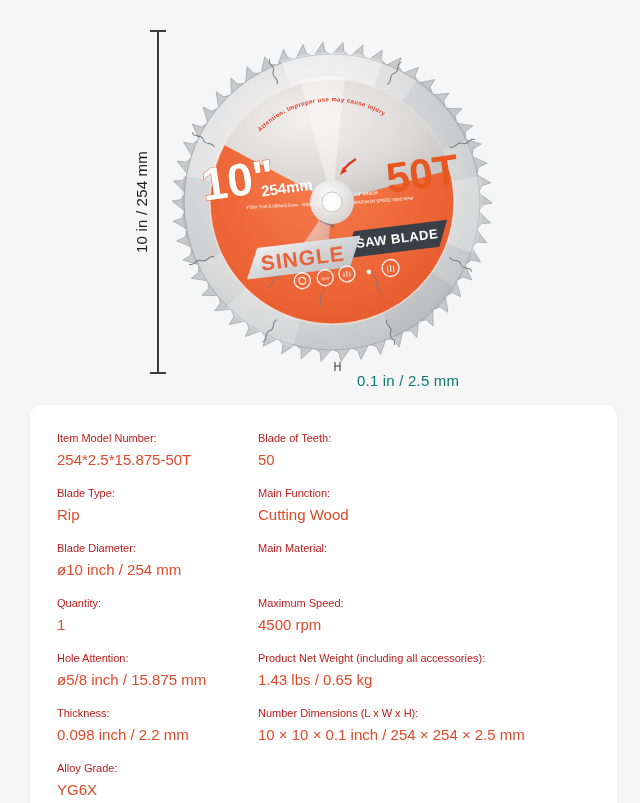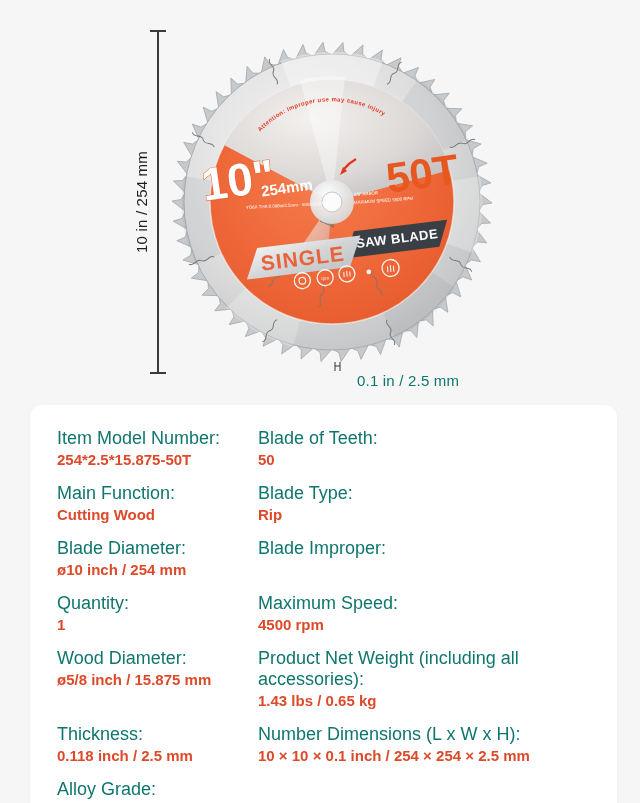--- a/index.html
+++ b/index.html
@@ -38,22 +38,22 @@
   .spec-card {
     margin:5px 23px 0 30px;
     background:#ffffff;
     border-radius:12px;
     padding:23px 18px 12px 27px;
     box-shadow:0 1px 4px rgba(0,0,0,.04);
     display:grid;
     grid-template-columns:201px 1fr;
   }
   .spec-item { margin-bottom:12px; padding-right:8px; }
-  .spec-label { font-size:18px; line-height:21px; color:#0f766e; }
-  .spec-value { font-size:15px; line-height:22px; font-weight:bold; color:#dd4a2a; }
+  .spec-label { font-size:11px; line-height:21px; color:#b91c1c; }
+  .spec-value { font-size:15px; line-height:22px; font-weight:normal; color:#dd4a2a; }
 
   svg text { font-family:"Liberation Sans", sans-serif; }
 </style>
 </head>
 <body>
 
 <div class="page">
 
   <section class="hero">
     <svg class="blade-svg" viewBox="0 0 640 400">
@@ -184,53 +184,53 @@
   <section class="spec-card">
     <div class="spec-item">
       <div class="spec-label">Item Model Number:</div>
       <div class="spec-value">254*2.5*15.875-50T</div>
     </div>
     <div class="spec-item">
       <div class="spec-label">Blade of Teeth:</div>
       <div class="spec-value">50</div>
     </div>
     <div class="spec-item">
+      <div class="spec-label">Blade Type:</div>
+      <div class="spec-value">Rip</div>
+    </div>
+    <div class="spec-item">
       <div class="spec-label">Main Function:</div>
       <div class="spec-value">Cutting Wood</div>
     </div>
     <div class="spec-item">
-      <div class="spec-label">Blade Type:</div>
-      <div class="spec-value">Rip</div>
-    </div>
-    <div class="spec-item">
       <div class="spec-label">Blade Diameter:</div>
       <div class="spec-value">ø10 inch / 254 mm</div>
     </div>
     <div class="spec-item">
-      <div class="spec-label">Blade Improper:</div>
+      <div class="spec-label">Main Material:</div>
     </div>
     <div class="spec-item">
       <div class="spec-label">Quantity:</div>
       <div class="spec-value">1</div>
     </div>
     <div class="spec-item">
       <div class="spec-label">Maximum Speed:</div>
       <div class="spec-value">4500 rpm</div>
     </div>
     <div class="spec-item">
-      <div class="spec-label">Wood Diameter:</div>
+      <div class="spec-label">Hole Attention:</div>
       <div class="spec-value">ø5/8 inch / 15.875 mm</div>
     </div>
     <div class="spec-item">
       <div class="spec-label">Product Net Weight (including all accessories):</div>
       <div class="spec-value">1.43 lbs / 0.65 kg</div>
     </div>
     <div class="spec-item">
       <div class="spec-label">Thickness:</div>
-      <div class="spec-value">0.118 inch / 2.5 mm</div>
+      <div class="spec-value">0.098 inch / 2.2 mm</div>
     </div>
     <div class="spec-item">
       <div class="spec-label">Number Dimensions (L x W x H):</div>
       <div class="spec-value">10 × 10 × 0.1 inch / 254 × 254 × 2.5 mm</div>
     </div>
     <div class="spec-item">
       <div class="spec-label">Alloy Grade:</div>
       <div class="spec-value">YG6X</div>
     </div>
   </section>

